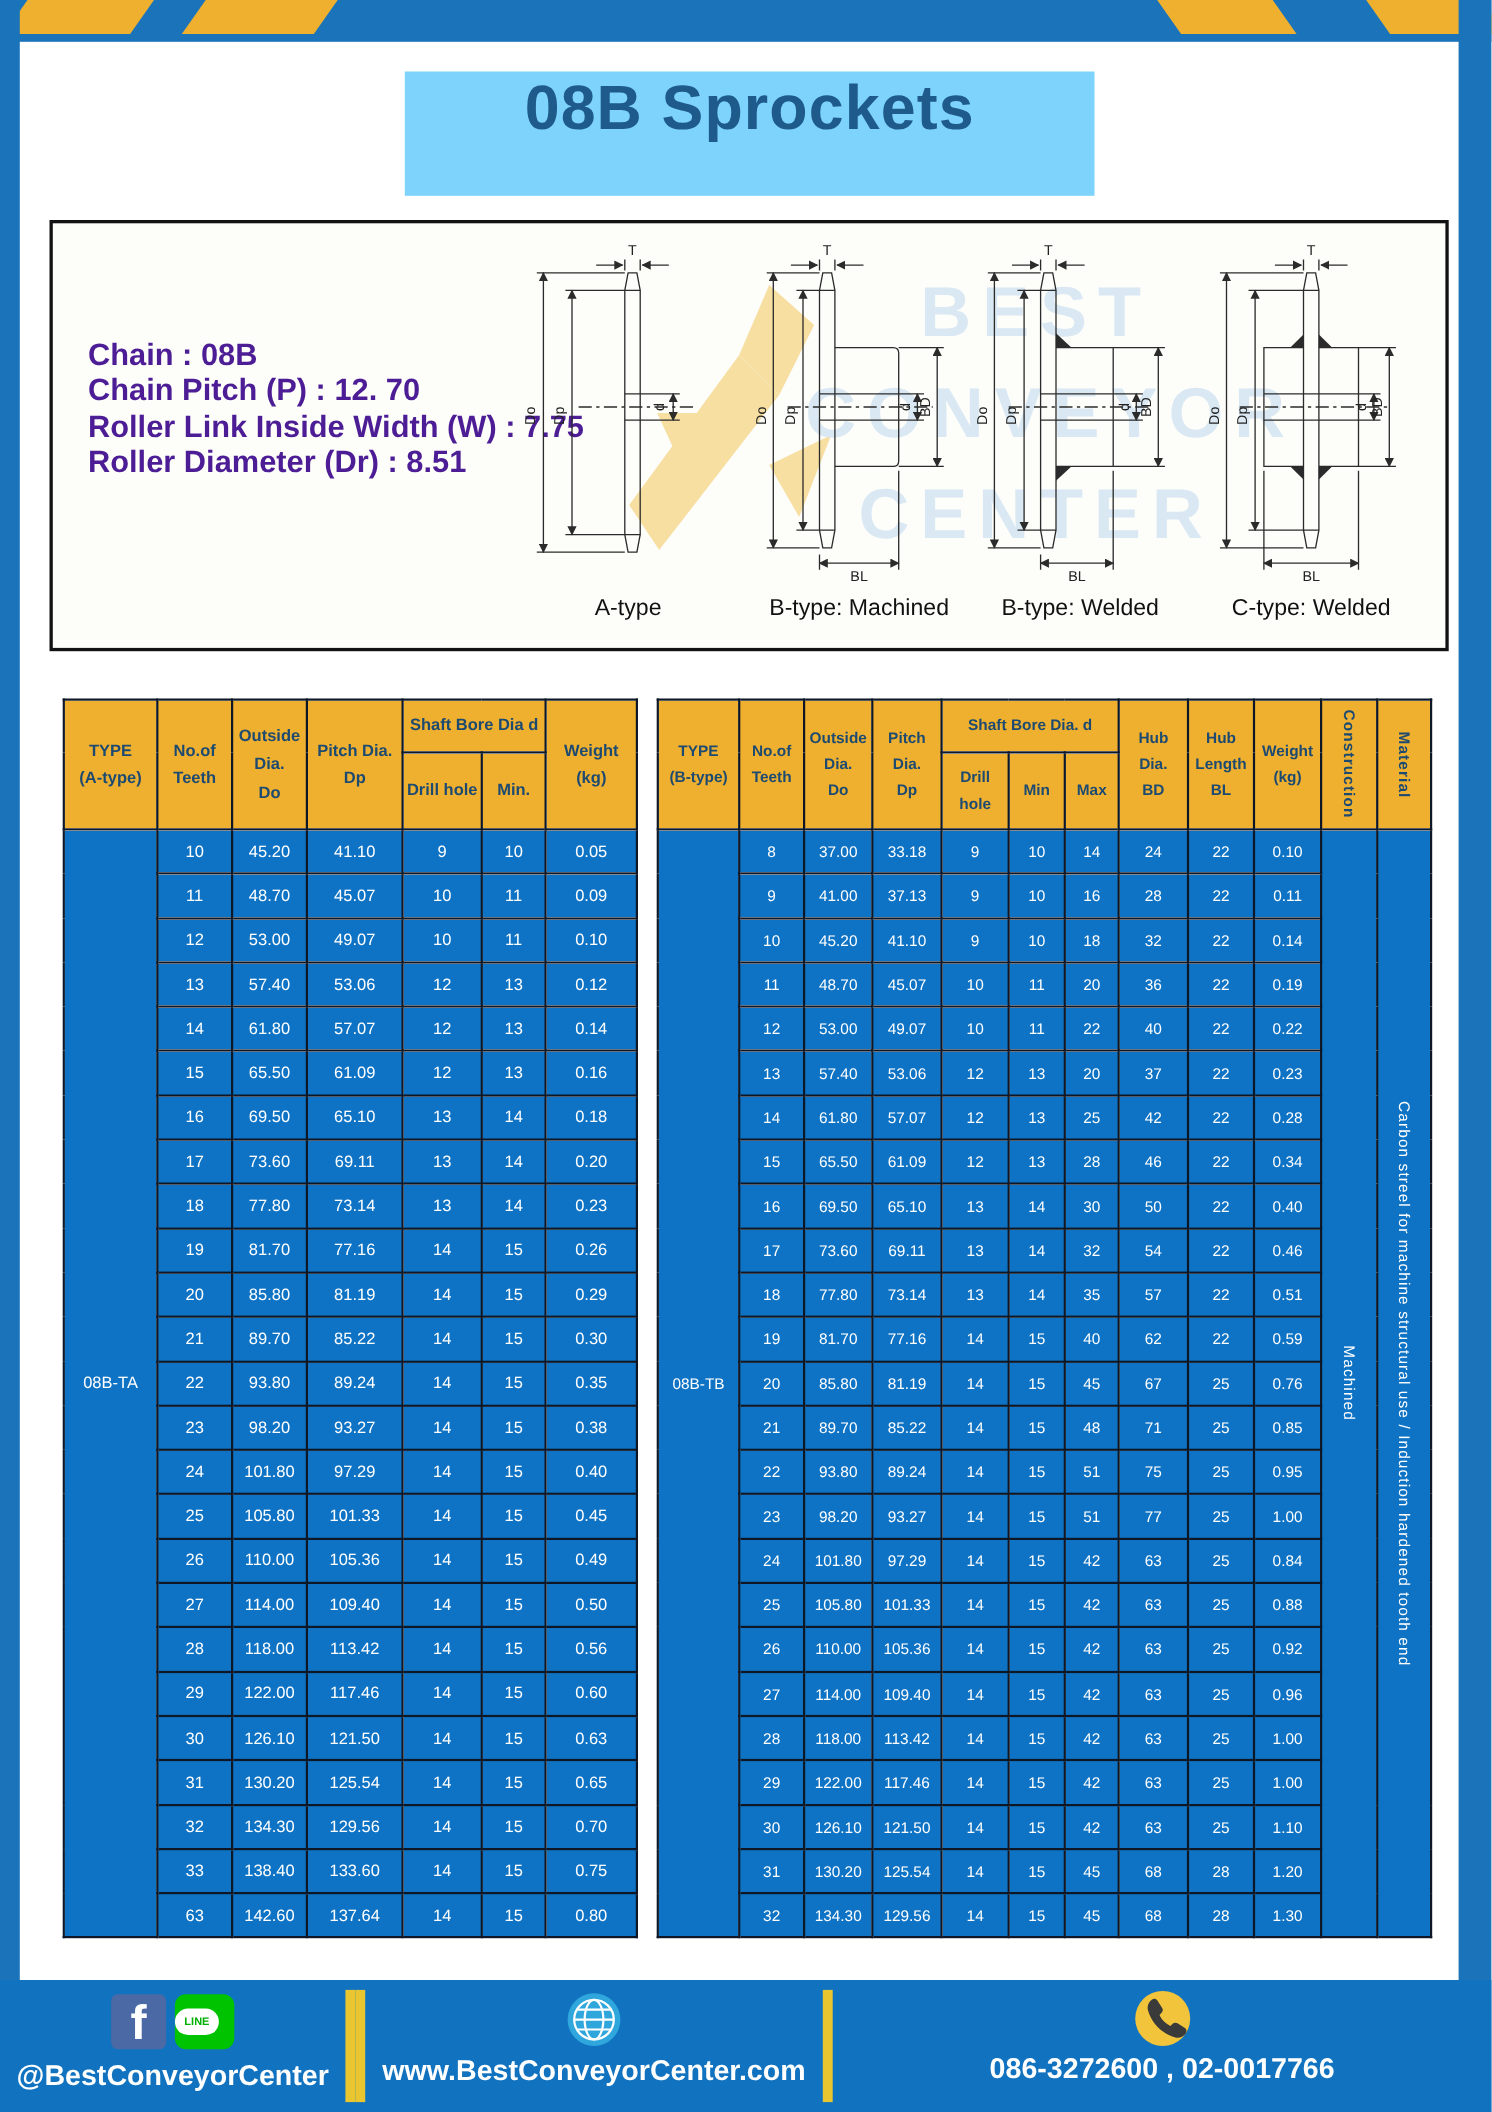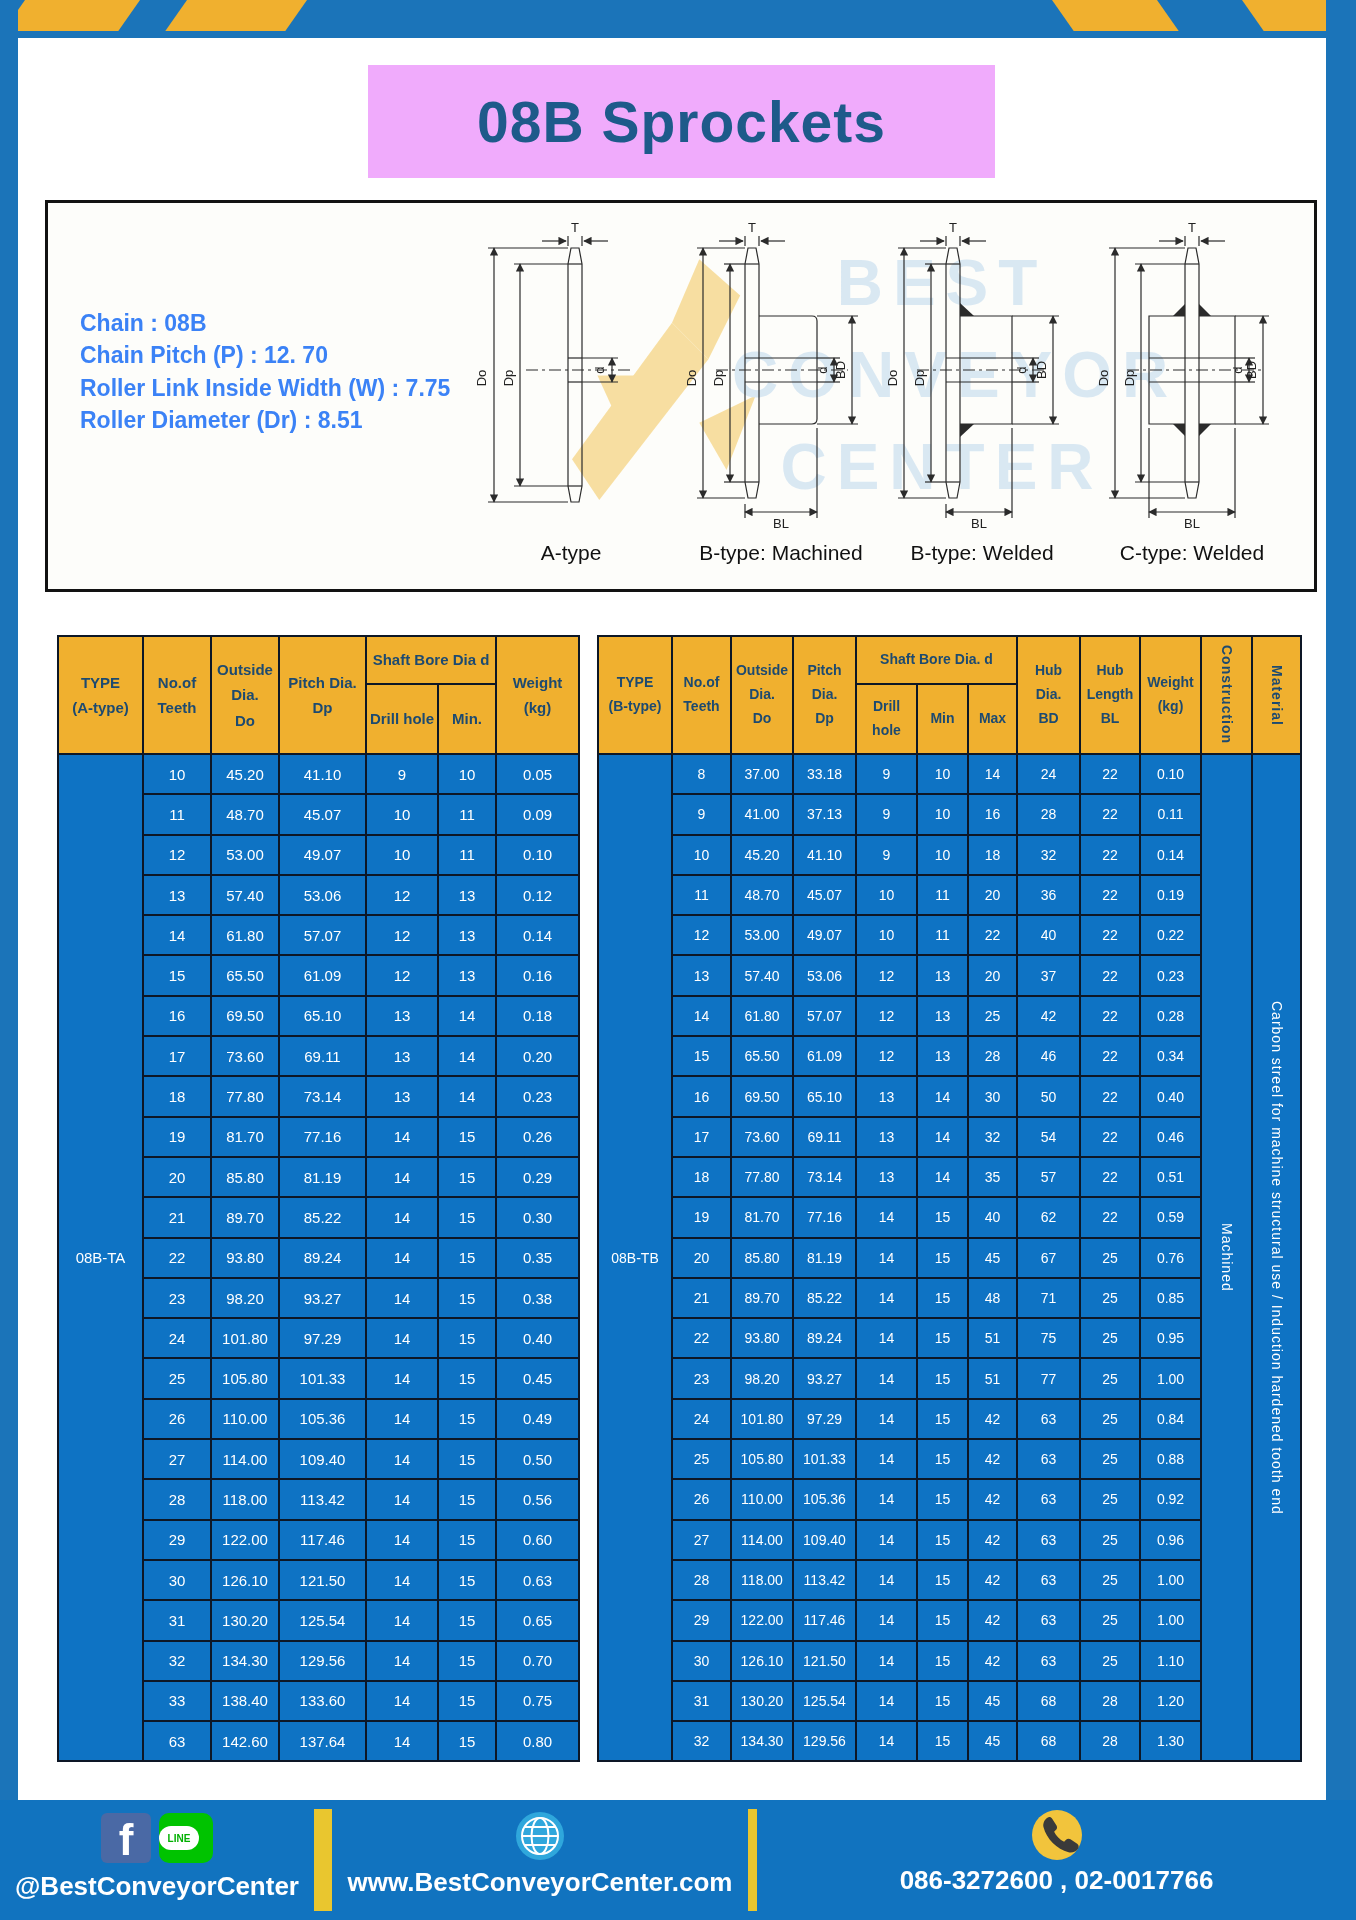--- a/index.html
+++ b/index.html
@@ -9,32 +9,32 @@
 
   
   .frame-left{left:0;top:0;width:18px;height:1920px;background:#1b74b9;}
   .frame-right{right:0;top:0;width:30px;height:1920px;background:#1b74b9;}
   .top-band{left:0;top:0;width:1356px;height:38px;background:#1b74b9;}
   .stripe{position:absolute;top:0;height:31px;background:#f0b02f;transform-origin:top left;}
   .stripe.l{transform:skewX(-35deg);}
   .stripe.r{transform:skewX(35deg);}
 
   
-  .title-box{left:368px;top:65px;width:627px;height:113px;background:#f0abfc;
-             display:flex;align-items:center;justify-content:center;}
+  .title-box{left:368px;top:65px;width:627px;height:113px;background:#7dd3fc;
+             display:flex;align-items:flex-start;justify-content:center;}
   .title-box h1{margin:0;font-size:57px;font-weight:bold;color:#1e5a8a;letter-spacing:1px;}
 
   
   .diagram-box{left:45px;top:200px;width:1266px;height:386px;background:#fdfdfa;
                border:3px solid #121212;}
   .watermark{position:absolute;left:504px;top:18px;width:600px;height:330px;opacity:.5;pointer-events:none;}
   .wm-swoosh{position:absolute;left:0;top:20px;width:240px;height:300px;}
   .wm-text{position:absolute;left:180px;top:16px;width:420px;text-align:center;
            font-weight:bold;font-size:64px;letter-spacing:10px;color:#b7d4ec;line-height:92px;}
-  .specs{position:absolute;left:32px;top:104px;color:#3b82f6;font-size:23px;font-weight:bold;line-height:32.4px;}
+  .specs{position:absolute;left:32px;top:104px;color:#4c1d95;font-size:28px;font-weight:bold;line-height:32.4px;}
   .drawing{position:absolute;top:16px;width:190px;height:312px;}
   .drawing line,.drawing path.outline{stroke:#2b2b2b;stroke-width:1.2;fill:none;}
   .drawing text{font-family:"Liberation Sans",sans-serif;font-size:13px;fill:#222;text-anchor:middle;}
   .weld{fill:#2b2b2b;}
   .caption{position:absolute;top:338px;transform:translateX(-50%);
            font-size:21px;color:#111;white-space:nowrap;}
 
   
   table{border-collapse:collapse;table-layout:fixed;position:absolute;}
   th,td{border:2px solid #0d1726;text-align:center;vertical-align:middle;padding:0;overflow:hidden;}

